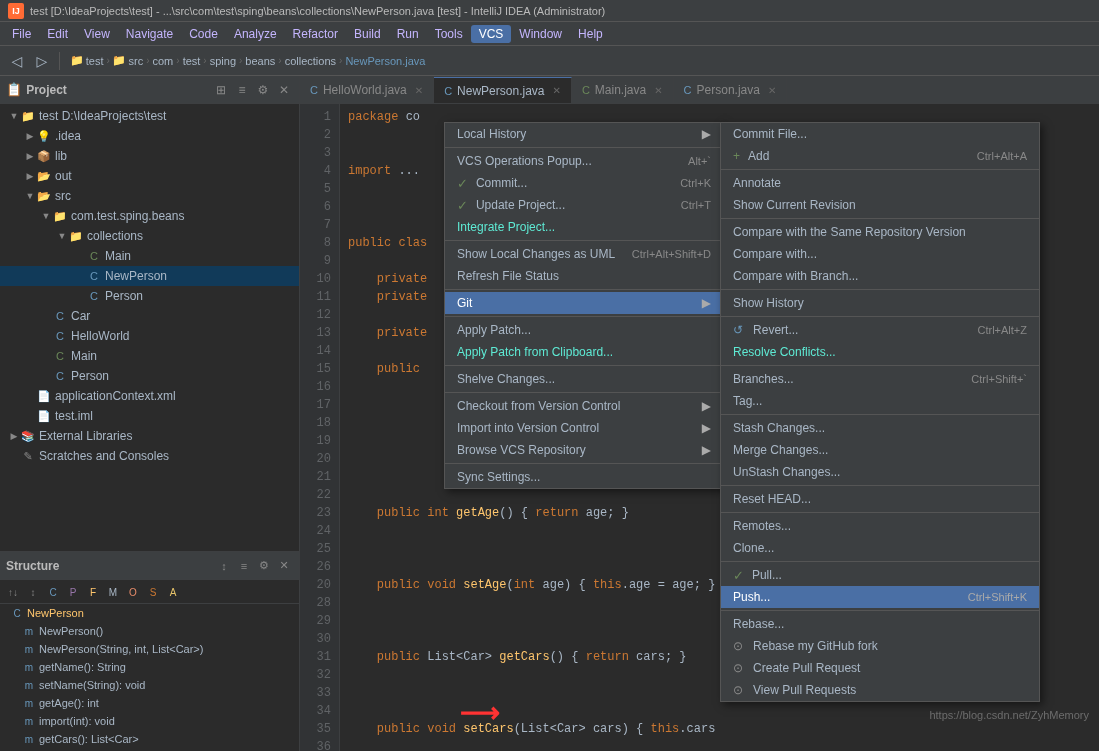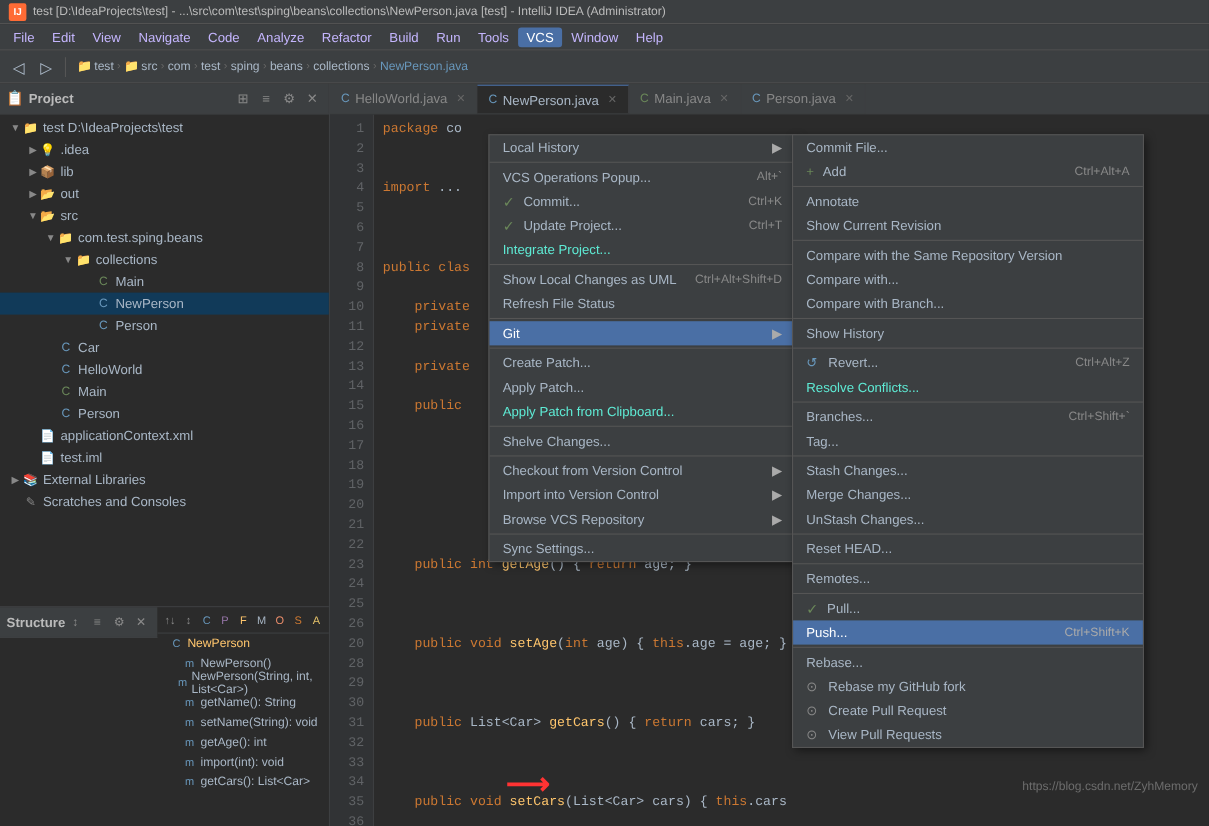--- a/index.html
+++ b/index.html
@@ -37,21 +37,21 @@
     .tree-item { display: flex; align-items: center; padding: 1px 4px; cursor: pointer; font-size: 12px; height: 20px; }
     .tree-item.selected-active { background: #113a59; }
     .tree-indent { display: inline-block; }
     .tree-arrow { width: 12px; height: 12px; display: inline-flex; align-items: center; justify-content: center; font-size: 9px; color: #888; }
     .tree-icon { width: 16px; height: 16px; display: inline-flex; align-items: center; justify-content: center; font-size: 11px; margin-right: 3px; }
     .tree-label { font-size: 12px; }
     .icon-folder { color: #7aa6d6; }
     .icon-idea { color: #ff6b35; }
 
     
-    #structure-panel { height: 200px; border-top: 1px solid #3d3f41; display: flex; }
+    #structure-panel { height: 200px; border-top: 1px solid #3d3f41; display: flex; flex-direction: column; }
     #structure-header { height: 28px; background: #3c3f41; display: flex; align-items: center; padding: 0 6px; border-bottom: 1px solid #3d3f41; }
     #structure-title { font-size: 12px; color: #bbb; font-weight: bold; flex: 1; }
     #structure-toolbar { display: flex; align-items: center; gap: 2px; }
     .struct-btn { width: 18px; height: 18px; display: flex; align-items: center; justify-content: center; cursor: pointer; color: #888; font-size: 11px; border-radius: 2px; }
     #structure-tree { flex: 1; overflow-y: auto; padding: 2px 0; }
     .struct-item { display: flex; align-items: center; padding: 1px 6px; cursor: pointer; font-size: 11px; height: 18px; }
     .struct-icon { width: 14px; height: 14px; display: inline-flex; align-items: center; justify-content: center; margin-right: 3px; font-size: 10px; }
     .struct-icon.m { color: #6897bb; }
     .struct-icon.c { color: #6897bb; }
     .struct-label { font-size: 11px; }
@@ -474,23 +474,20 @@
     <div class="menu-dropdown-item">
       <span>Refresh File Status</span>
     </div>
     <div class="menu-separator"></div>
     <div class="menu-dropdown-item highlighted">
       <span>Git</span>
       <span class="menu-arrow">▶</span>
     </div>
     <div class="menu-separator"></div>
     <div class="menu-dropdown-item">
-      <span>Create Patch...</span>
-    </div>
-    <div class="menu-dropdown-item">
       <span>Apply Patch...</span>
     </div>
     <div class="menu-dropdown-item disabled">
       <span>Apply Patch from Clipboard...</span>
     </div>
     <div class="menu-separator"></div>
     <div class="menu-dropdown-item">
       <span>Shelve Changes...</span>
     </div>
     <div class="menu-separator"></div>
@@ -569,20 +566,23 @@
     <div class="menu-dropdown-item">
       <span>UnStash Changes...</span>
     </div>
     <div class="menu-separator"></div>
     <div class="menu-dropdown-item">
       <span>Reset HEAD...</span>
     </div>
     <div class="menu-separator"></div>
     <div class="menu-dropdown-item">
       <span>Remotes...</span>
+    </div>
+    <div class="menu-dropdown-item">
+      <span>Clone...</span>
     </div>
     <div class="menu-separator"></div>
     <div class="menu-dropdown-item">
       <span class="menu-check">✓</span>
       <span>Pull...</span>
     </div>
     <div class="menu-dropdown-item highlighted">
       <span>Push...</span>
       <span class="menu-shortcut-light">Ctrl+Shift+K</span>
     </div>

